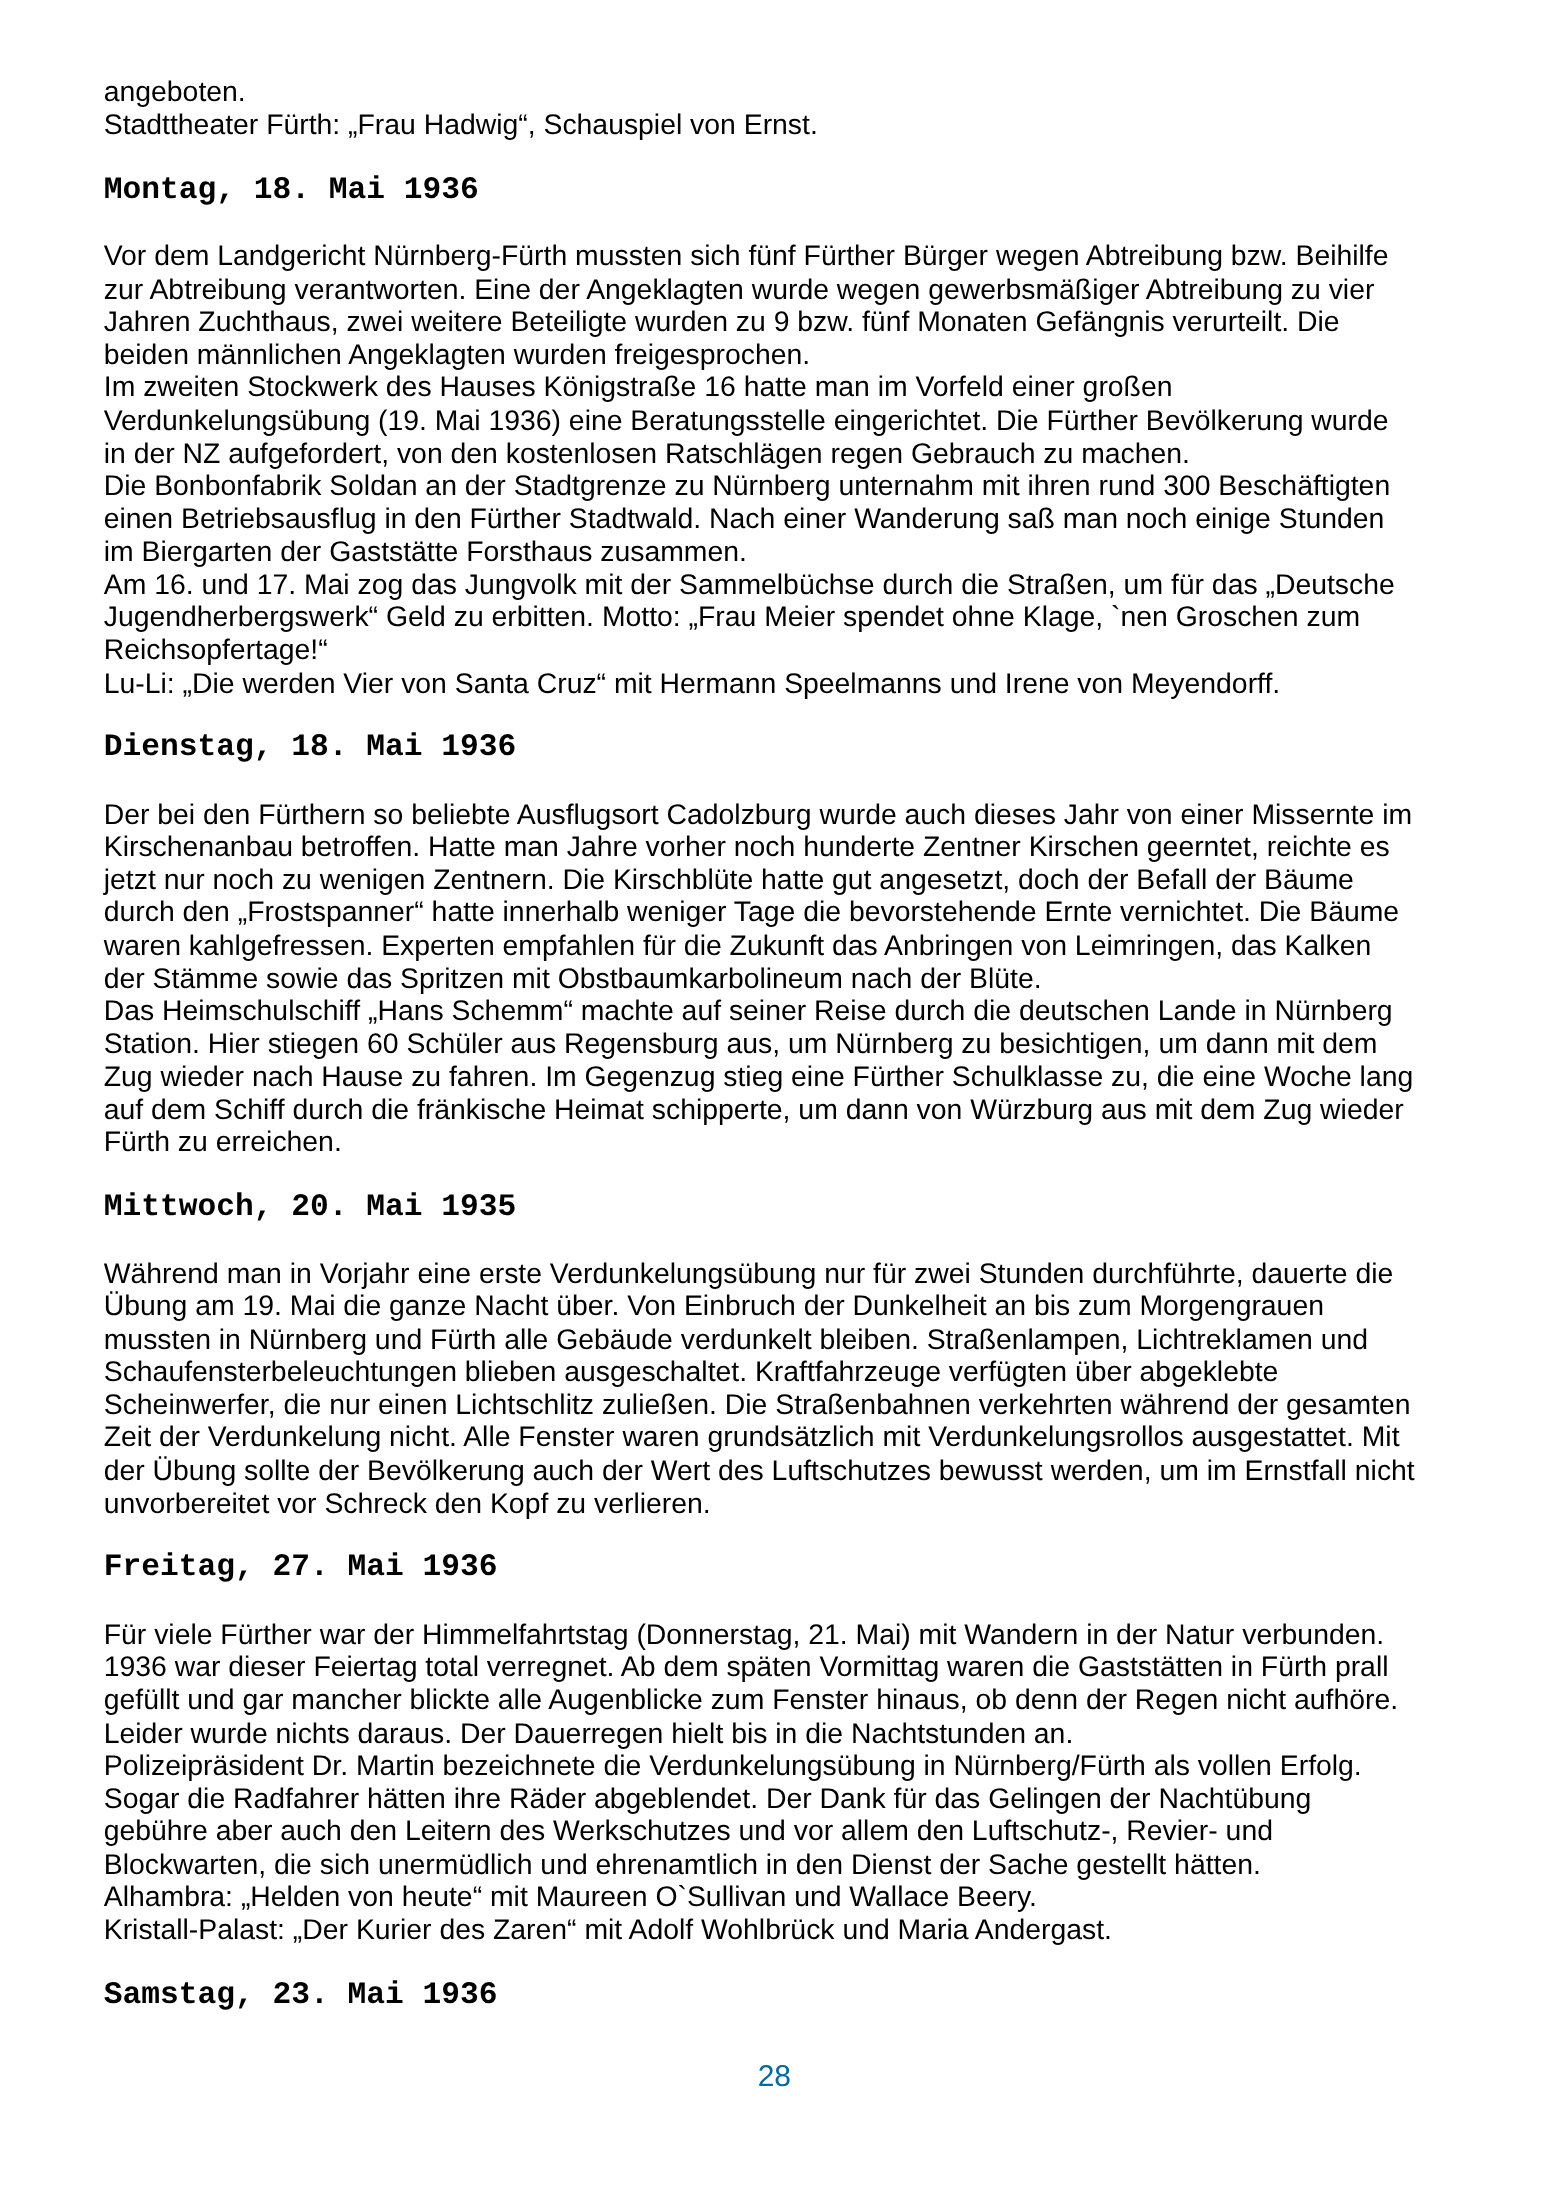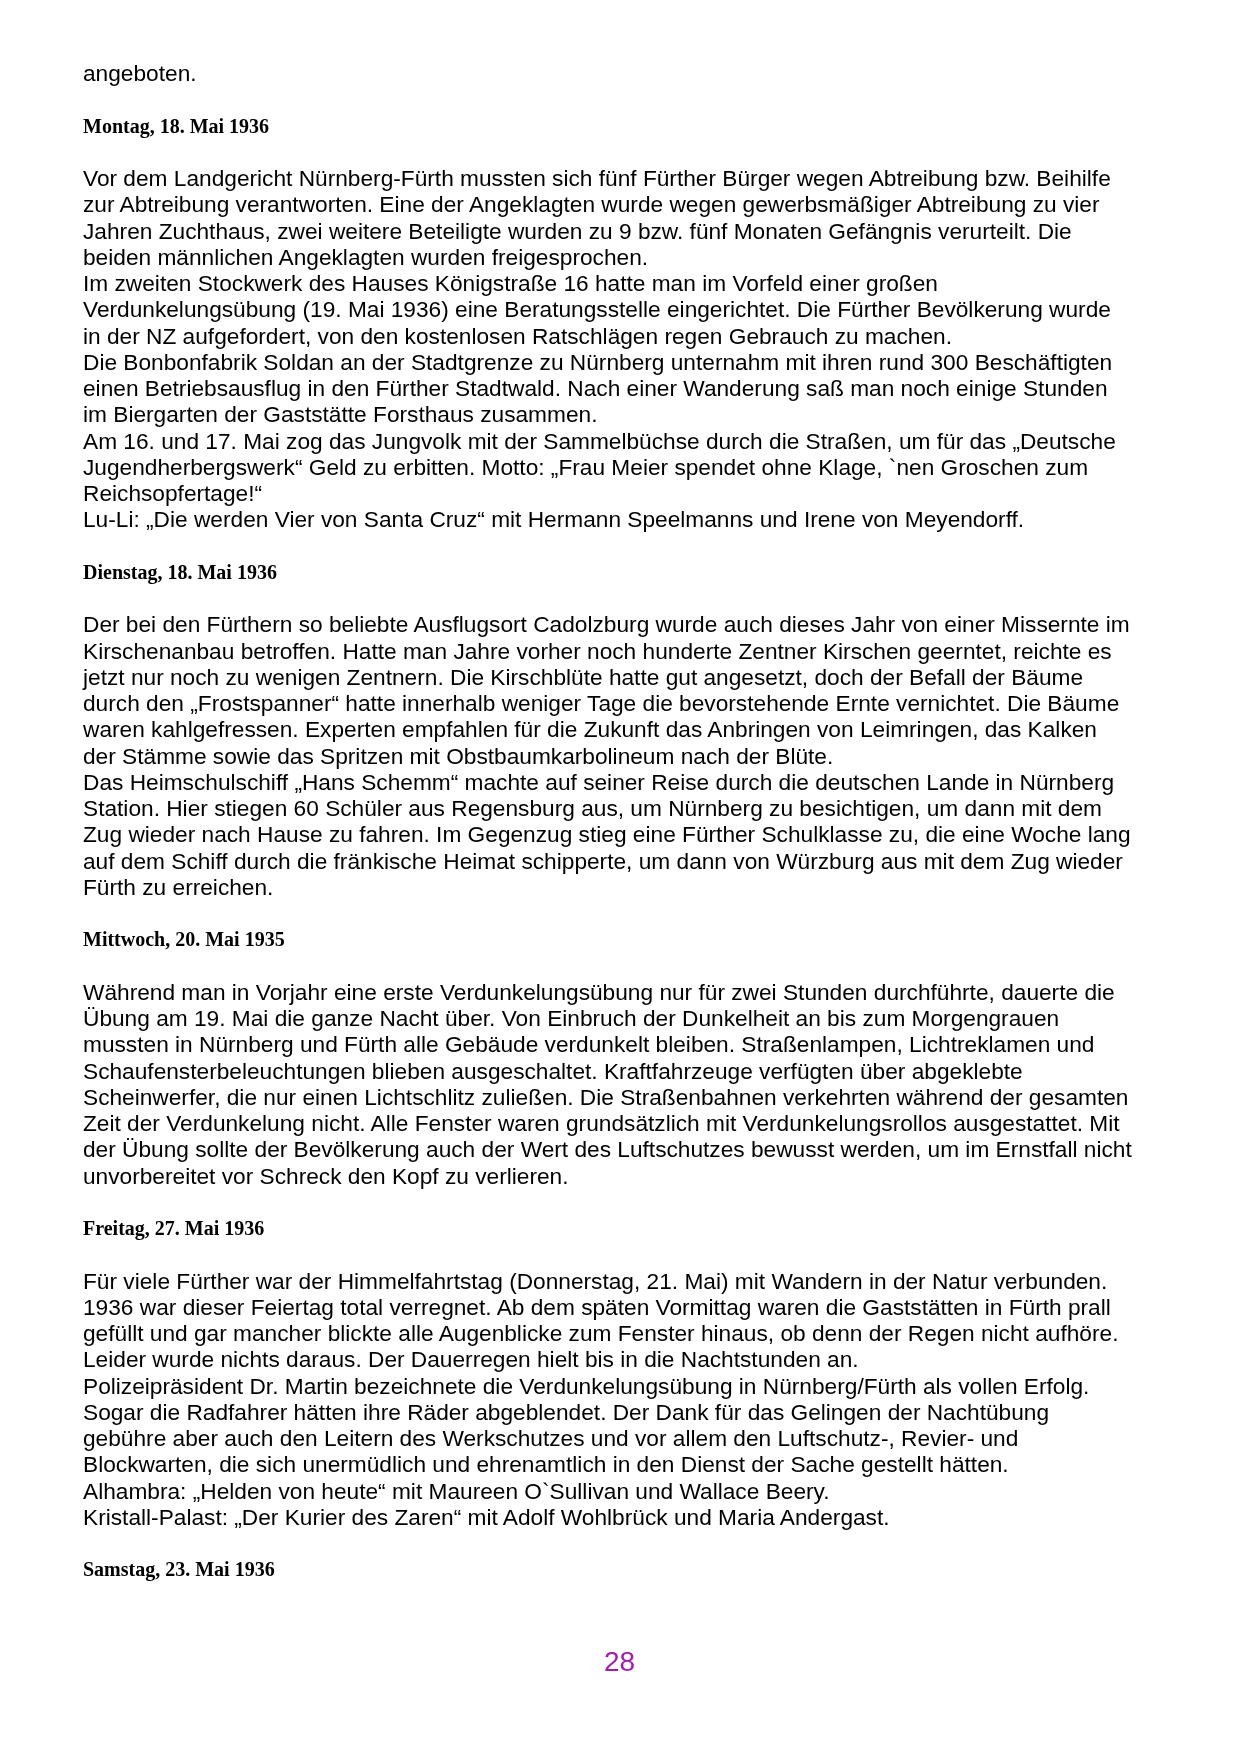--- a/index.html
+++ b/index.html
@@ -24,45 +24,46 @@
     font-size: 22.7px;
     line-height: 26.25px;
     color: #000000;
     text-align: left;
   }
   .entry {
     white-space: pre-line;
     margin: 0;
   }
   .day-heading {
-    font-family: Liberation Serif, serif;
-    font-size: 20px;
+    font-family: Liberation Mono, monospace;
+    font-size: 25px;
     line-height: 26.25px;
     font-weight: bold;
     margin: 26.25px 0 26.25px 0;
   }
   .page-footer {
     position: absolute;
     top: 1650px;
     left: 0;
     width: 100%;
     text-align: center;
     font-family: "Liberation Sans", sans-serif;
-    font-size: 28px;
+    font-size: 24px;
     line-height: 24px;
-    color: #a21caf;
+    color: #0369a1;
   }
 </style>
 </head>
 <body>
 
 <div class="doc-page">
   <div class="doc-content">
 
     <p class="entry">angeboten.</p>
+    <p class="entry">Stadttheater Fürth: „Frau Hadwig“, Schauspiel von Ernst.</p>
 
     <h2 class="day-heading">Montag, 18. Mai 1936</h2>
     <p class="entry">Vor dem Landgericht Nürnberg-Fürth mussten sich fünf Fürther Bürger wegen Abtreibung bzw. Beihilfe
 zur Abtreibung verantworten. Eine der Angeklagten wurde wegen gewerbsmäßiger Abtreibung zu vier
 Jahren Zuchthaus, zwei weitere Beteiligte wurden zu 9 bzw. fünf Monaten Gefängnis verurteilt. Die
 beiden männlichen Angeklagten wurden freigesprochen.</p>
     <p class="entry">Im zweiten Stockwerk des Hauses Königstraße 16 hatte man im Vorfeld einer großen
 Verdunkelungsübung (19. Mai 1936) eine Beratungsstelle eingerichtet. Die Fürther Bevölkerung wurde
 in der NZ aufgefordert, von den kostenlosen Ratschlägen regen Gebrauch zu machen.</p>
     <p class="entry">Die Bonbonfabrik Soldan an der Stadtgrenze zu Nürnberg unternahm mit ihren rund 300 Beschäftigten

